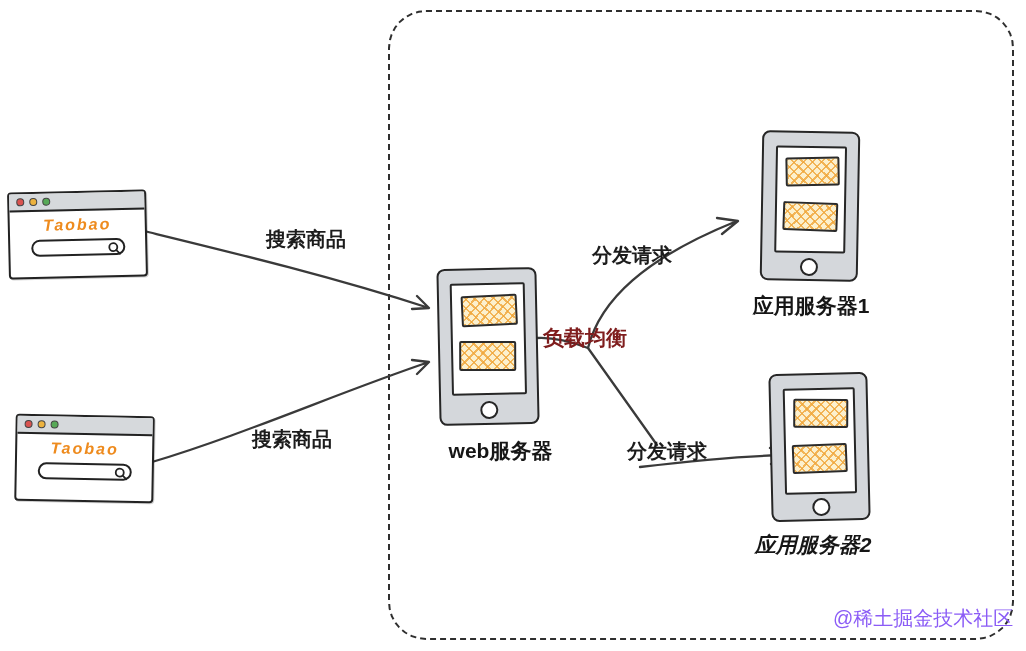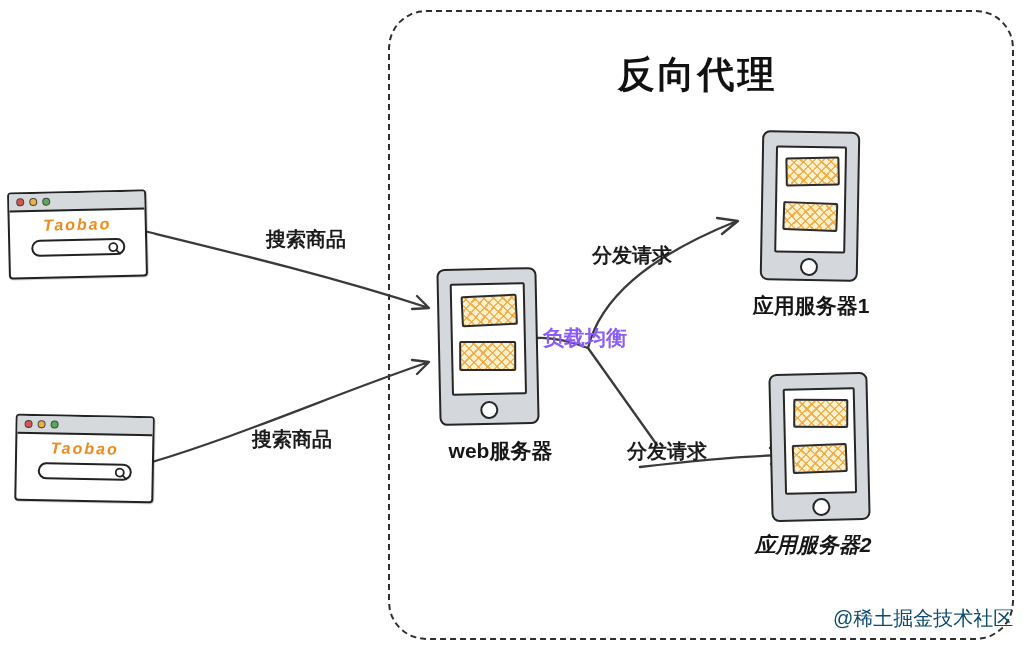--- a/index.html
+++ b/index.html
@@ -34,31 +34,30 @@
   .tablet .screen { position:absolute; background:#fff; border:2.4px solid #262626; border-radius:2px; }
   .hatch { position:absolute; border:2.5px solid #2b2b2b; border-radius:2px; background-color:#fcf0cd;
     background-image:
       repeating-linear-gradient(45deg, rgba(240,166,58,.8) 0 1.6px, transparent 1.6px 6.5px),
       repeating-linear-gradient(-45deg, rgba(240,166,58,.8) 0 1.6px, transparent 1.6px 6.5px); }
   .home { position:absolute; width:18px; height:18px; border:2.4px solid #262626; border-radius:50%;
     background:#fff; left:50%; transform:translateX(-50%); }
 
   .node-label { position:absolute; text-align:center; font-size:21px; font-weight:bold; color:#161616; z-index:4; }
   .edge-label { position:absolute; font-size:20px; font-weight:bold; color:#1c1c1c; z-index:4; white-space:nowrap; }
-  .lb-label { position:absolute; left:543px; top:324px; font-size:21px; font-weight:bold; color:#8b5cf6; z-index:5; white-space:nowrap; }
-  .watermark { position:absolute; left:833px; top:605px; font-size:20px; color:#0c4a6e; z-index:4; white-space:nowrap; }
+  .lb-label { position:absolute; left:543px; top:324px; font-size:21px; font-weight:bold; color:#7f1d1d; z-index:5; white-space:nowrap; }
+  .watermark { position:absolute; left:833px; top:605px; font-size:20px; color:#8b5cf6; z-index:4; white-space:nowrap; }
 </style>
 </head>
 <body>
 
 <div class="canvas">
 
   <div class="proxy-box"></div>
 
-  <div class="page-title">反向代理</div>
 
   <svg class="arrows" width="1026" height="651">
     <path d="M144,231 C230,252 330,276 429,308 M412,309 L429,308 L417,296"></path>
     <path d="M152,462 C240,436 340,392 429,362 M417,374 L429,362 L412,360"></path>
     <path d="M537,338 C555,337 572,342 588,348"></path>
     <path d="M588,348 C600,300 645,258 737,221 M722,234 L738,221 L717,218"></path>
     <path d="M588,348 L657,445"></path>
     <path d="M640,467 C690,461 740,456 786,455 M771,464 L786,455 L770,448"></path>
   </svg>
 

